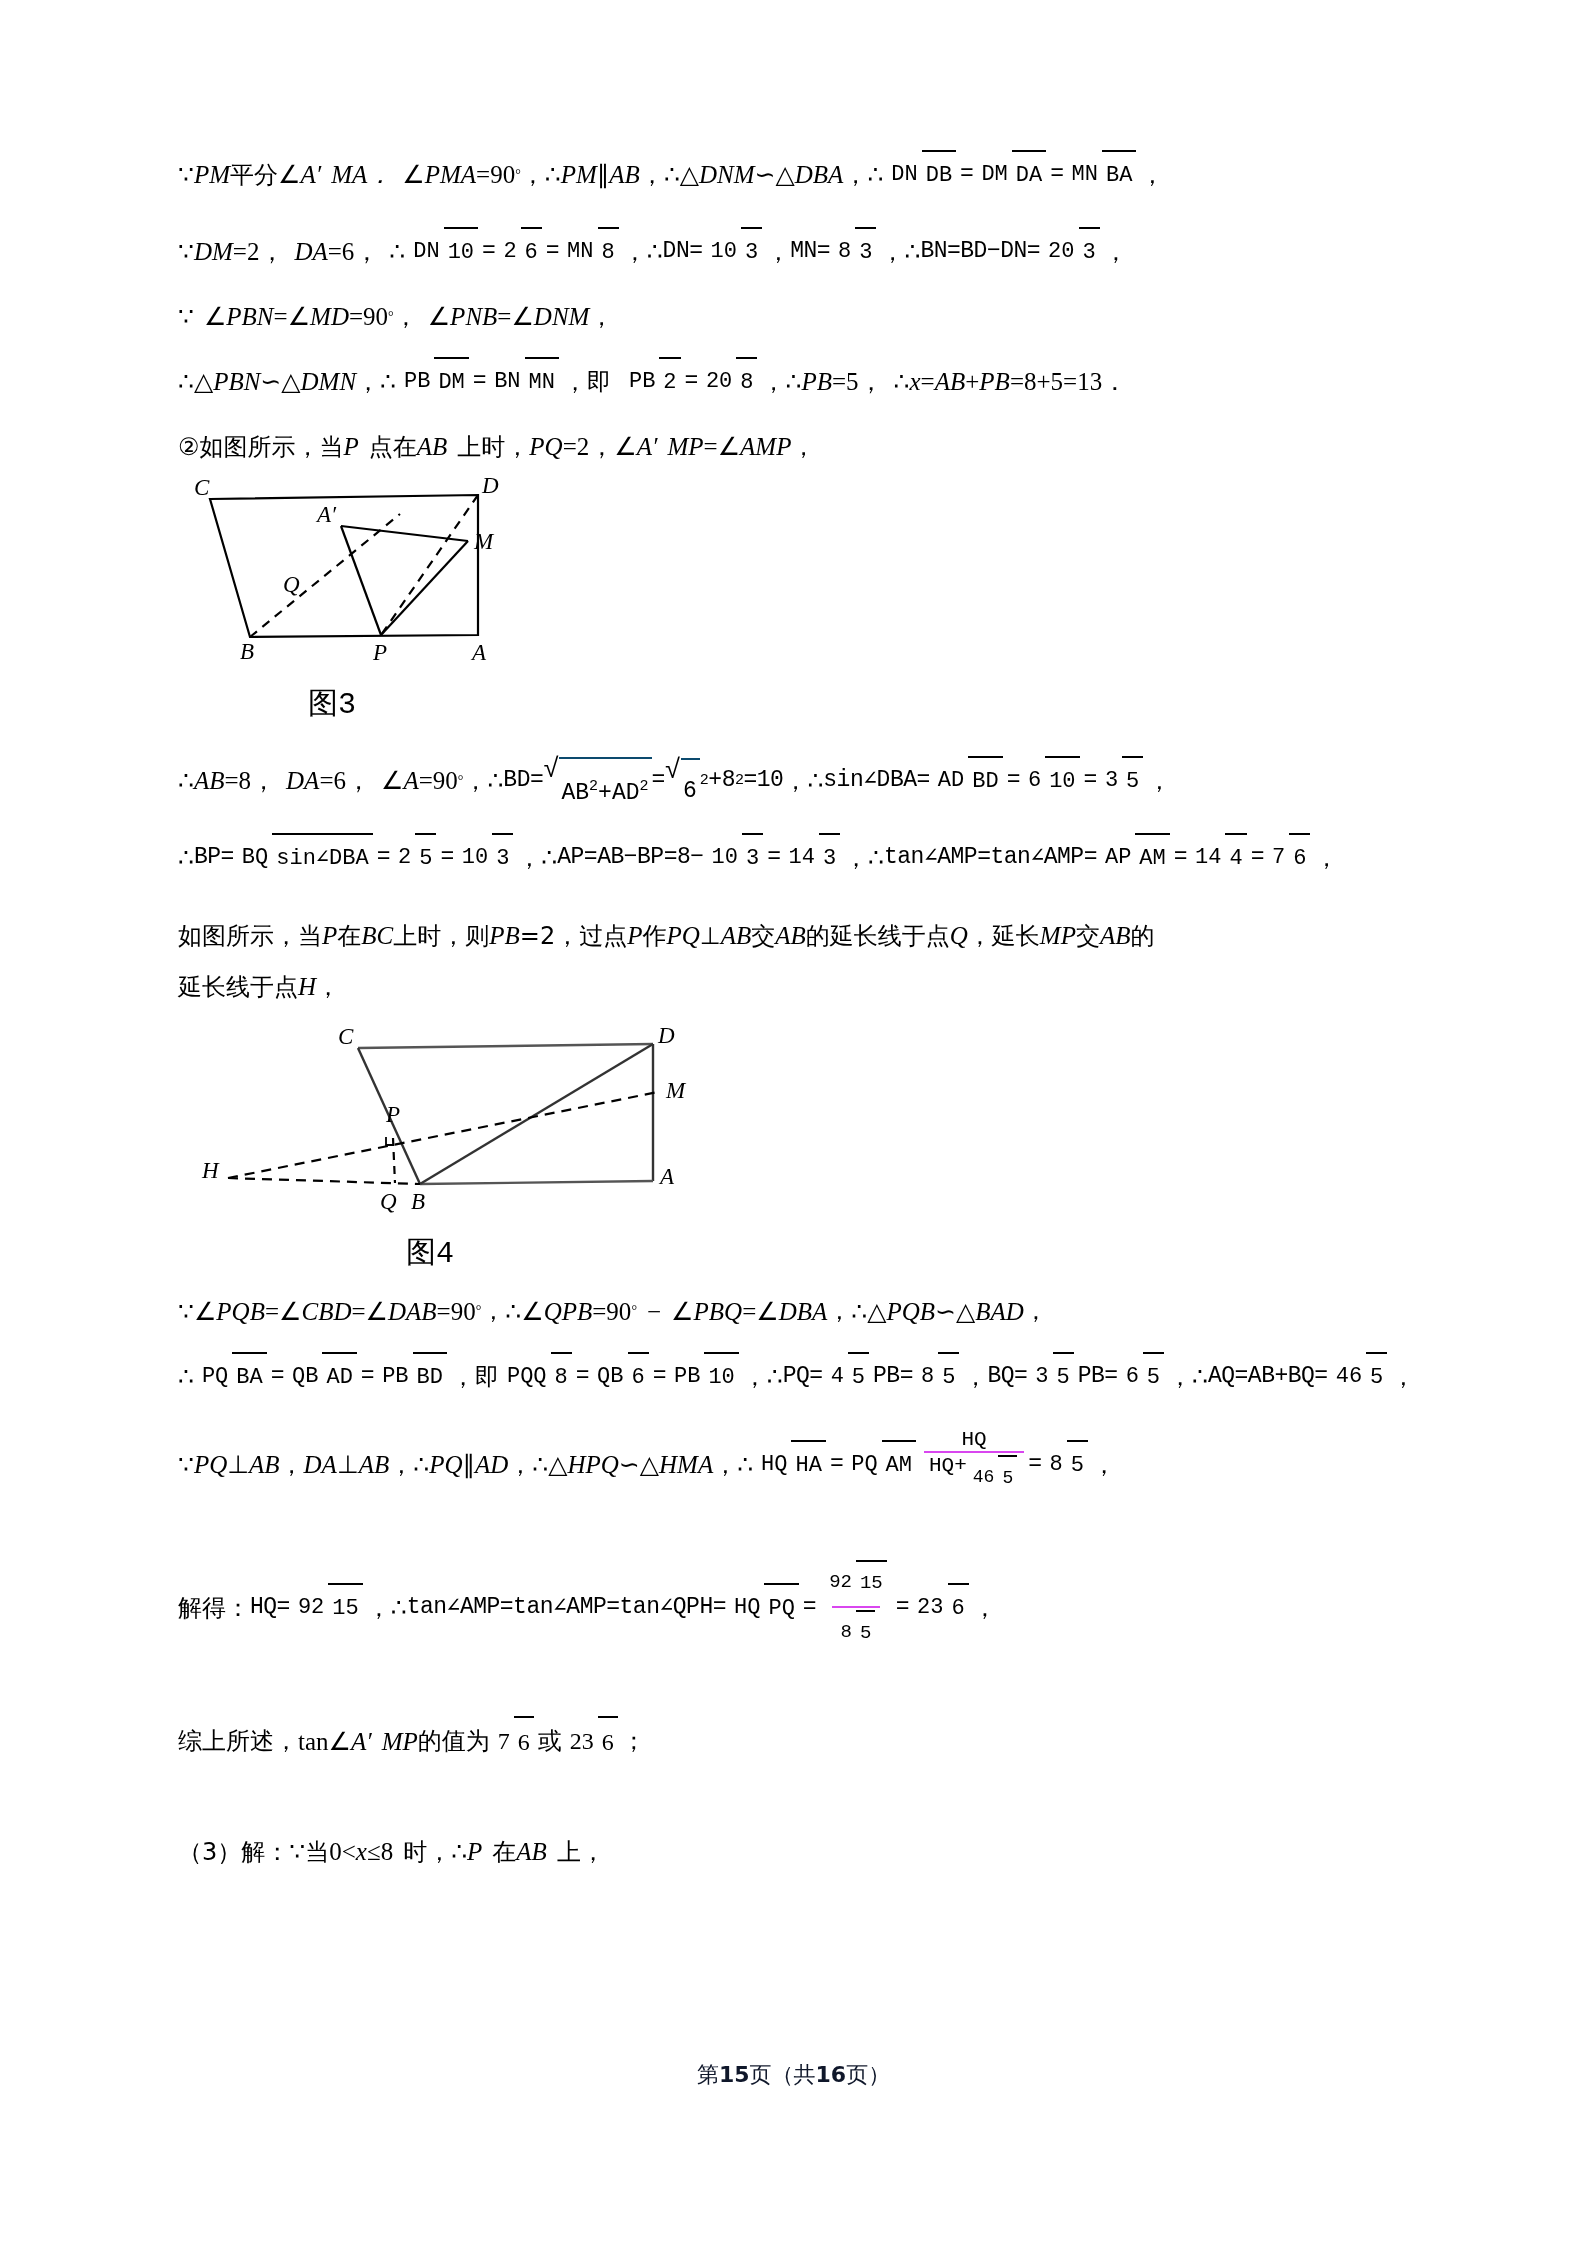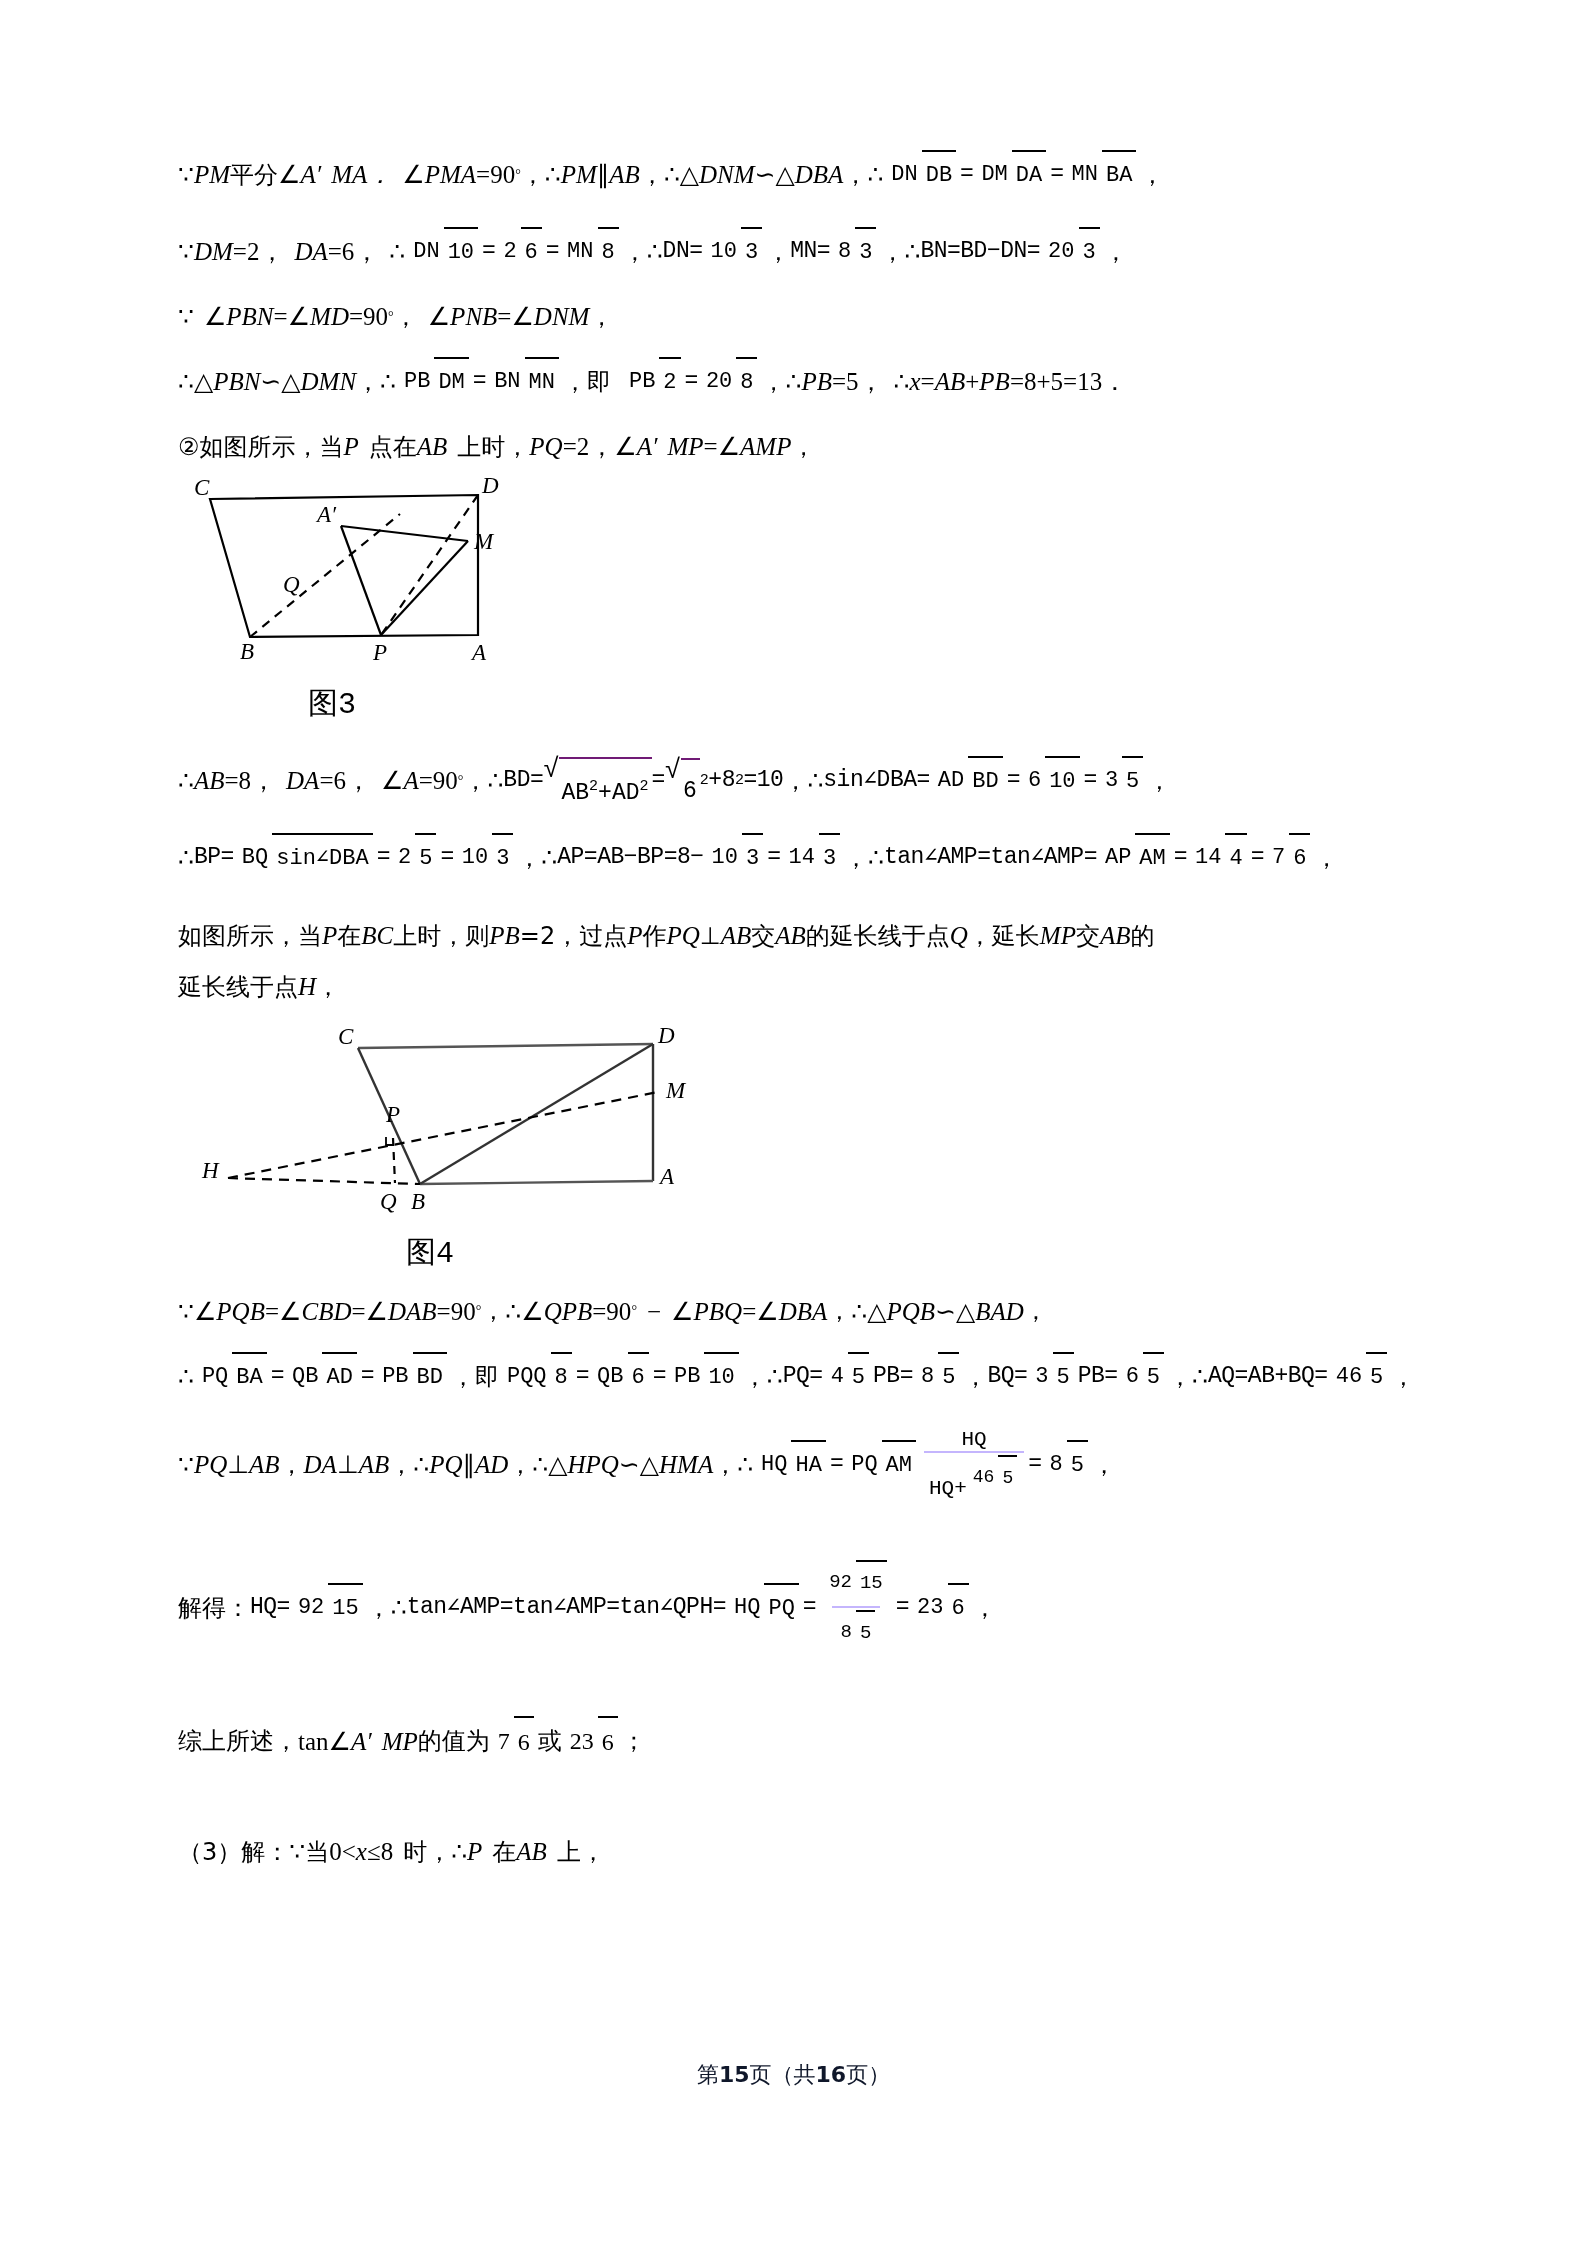--- a/index.html
+++ b/index.html
@@ -50,26 +50,26 @@
   .frac.mono2{font-family:"Liberation Mono",monospace;font-size:22px;}
   .frac.big{font-size:24px;}
 
   
   .cfrac{
     display:inline-flex;flex-direction:column;align-items:center;
     vertical-align:middle;margin:0 4px;font-size:21px;line-height:1.05;
     font-family:"Liberation Mono",monospace;
   }
   .cfrac .cnum{padding:0 5px;}
-  .cfrac .cden{padding:2px 5px 0 5px;border-top:2px solid #c4b5fd;display:flex;align-items:flex-end;}
+  .cfrac .cden{padding:2px 5px 0 5px;border-top:2px solid #d946ef;display:flex;align-items:flex-start;}
 
   
   .rad{display:inline-flex;align-items:stretch;vertical-align:middle;font-family:"Liberation Mono",monospace;font-size:23px;}
   .rad .sign{font-size:27px;line-height:1;}
-  .rad .body{border-top:2px solid #701a75;padding:20px 3px 0 2px;}
+  .rad .body{border-top:2px solid #0c4a6e;padding:20px 3px 0 2px;}
 
   
   .figwrap{margin:6px 0 0 0;}
   .figcap{
     font-family:Liberation Mono, monospace;
     font-size:30px;
     margin-top:16px;
   }
   svg{display:block;}
 

